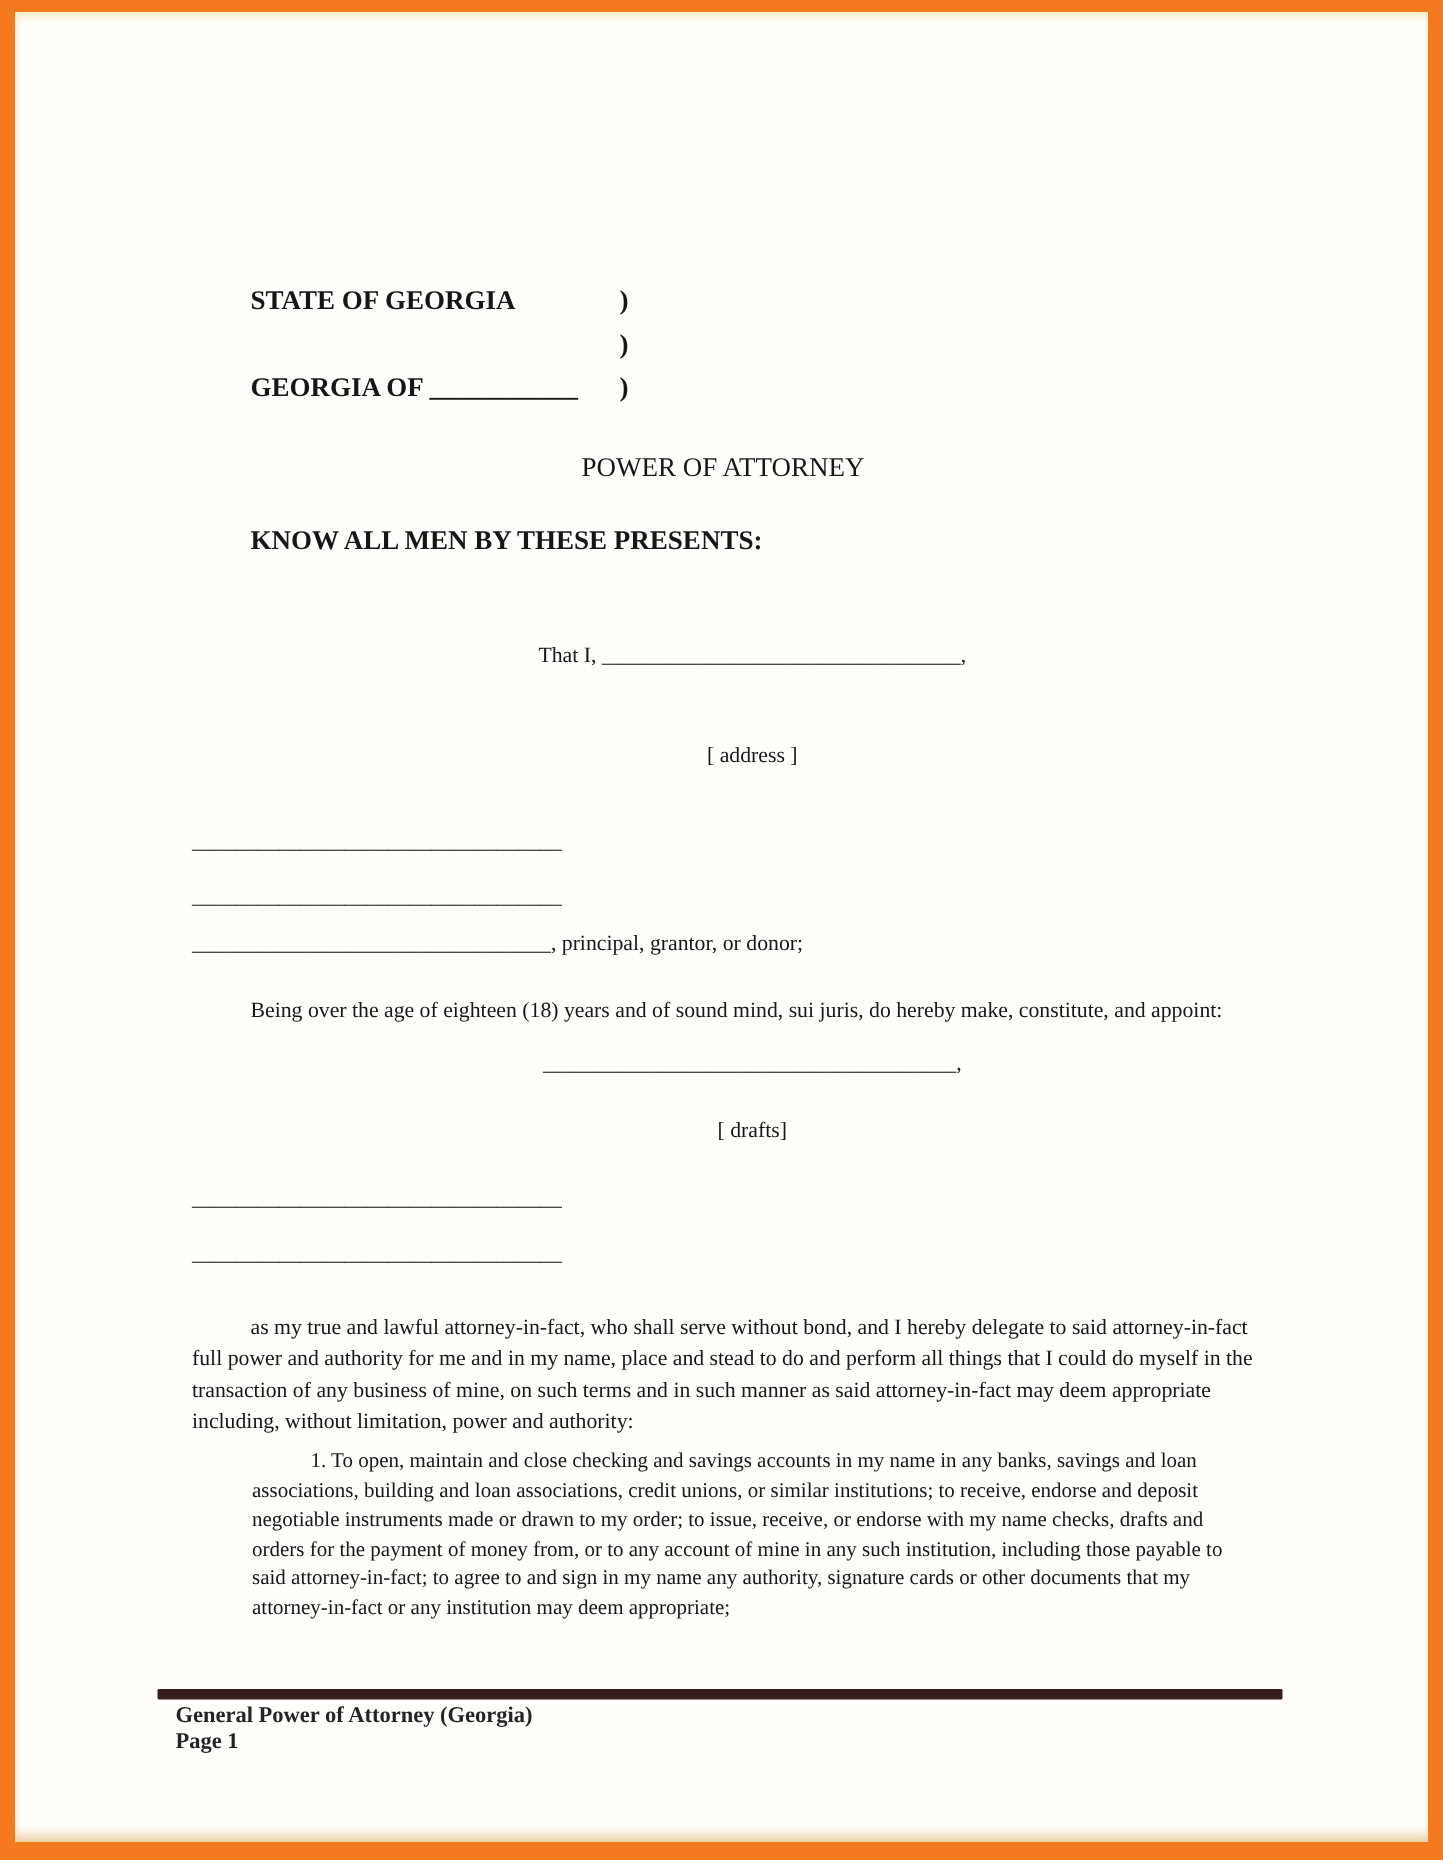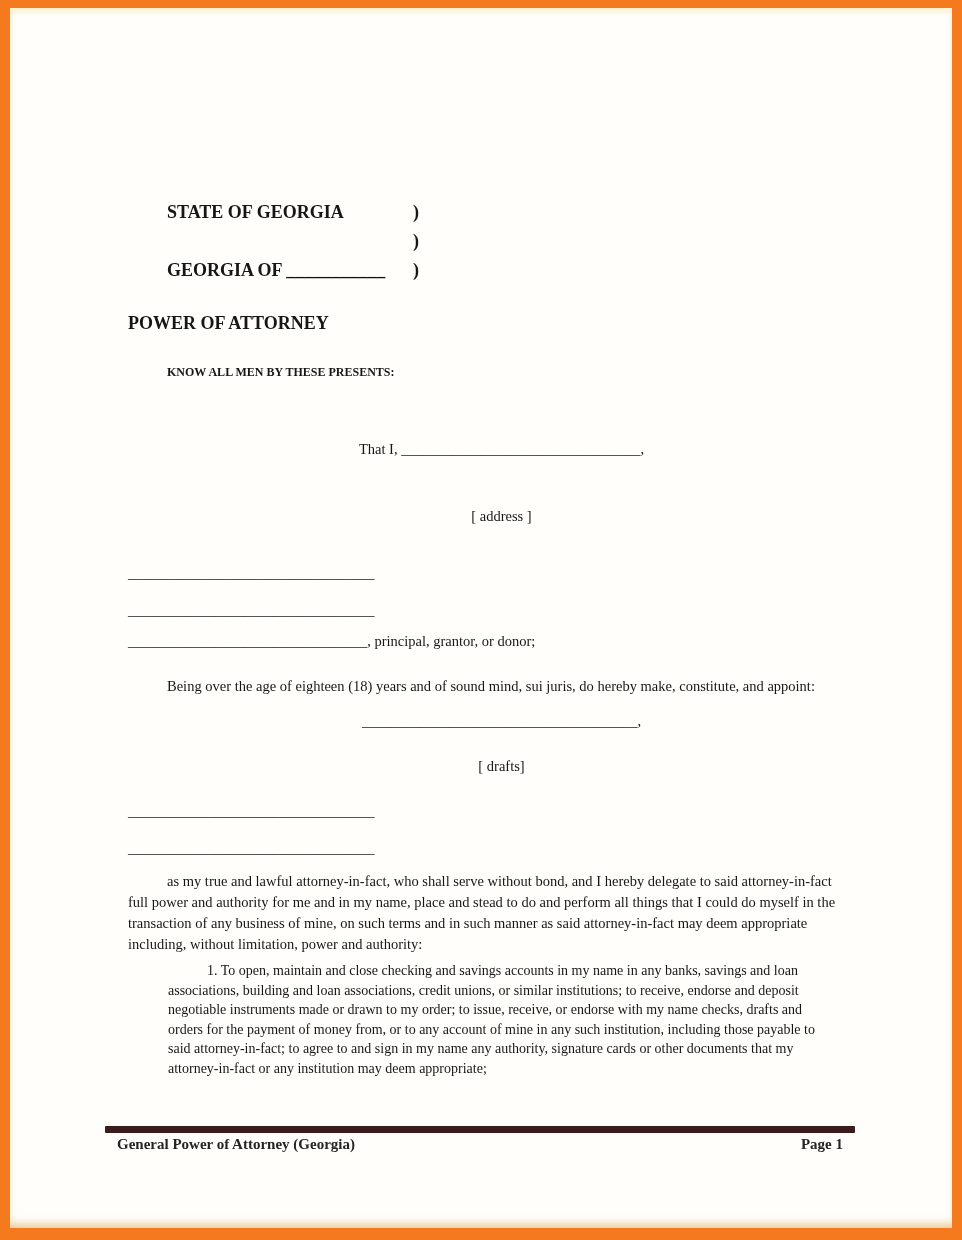--- a/index.html
+++ b/index.html
@@ -14,81 +14,83 @@
     position: absolute;
     left: 10px; top: 8px; right: 10px; bottom: 12px;
     background: #fffefb;
     box-shadow:
       inset 0 6px 6px -3px rgba(250, 235, 190, 0.9),
       inset 0 -8px 8px -4px rgba(225, 190, 130, 0.8),
       inset 6px 0 6px -4px rgba(250, 240, 215, 0.5);
   }
   .content {
     position: absolute;
-    left: 118px; right: 116px; top: 12px;
+    left: 118px; right: 116px; top: 0;
     padding-top: 178px;
     color: #161616;
     font-size: 14.5px;
     line-height: 21px;
   }
   .venue {
     margin-left: 39px;
     width: 252px;
     font-weight: bold;
     font-size: 18px;
   }
   .venue-row {
     display: flex;
     justify-content: space-between;
     line-height: 29px;
   }
   .doc-title {
     margin-top: 26px;
-    font-weight: bold;
+    text-align: center;
+    font-weight: normal;
     font-size: 18px;
     line-height: 25px;
   }
   .presents {
     margin-top: 24px;
     margin-left: 39px;
     font-weight: bold;
-    font-size: 12px;
+    font-size: 18px;
     line-height: 25px;
   }
   .indented { margin-left: 39px; text-align: center; }
   .name-line   { margin-top: 54px; }
   .addr-label  { margin-top: 46px; }
   .blank-a     { margin-top: 36px; }
   .blank-b     { margin-top: 16px; }
   .desig-line  { margin-top: 10px; }
   .recital     { margin-top: 24px; text-indent: 39px; }
   .agent-name  { margin-top: 14px; }
   .agent-addr  { margin-top: 24px; }
   .agent-blank-a { margin-top: 24px; }
   .agent-blank-b { margin-top: 16px; }
   .agent-desig { margin-top: 12px; }
-  .grant-para  { margin-top: 12px; text-indent: 39px; line-height: 21px; }
+  .grant-para  { margin-top: 28px; text-indent: 39px; line-height: 21px; }
   .power-para  { margin-top: 6px; text-indent: 39px; font-size: 14px; line-height: 19.5px; margin-left: 40px; }
   .footer {
     position: absolute;
     left: 95px; right: 97px;
     top: 1118px;
   }
   .footer-rule {
     height: 7px;
     background: #3b1c1c;
     border-radius: 1px;
   }
   .footer-row {
     display: flex;
     justify-content: space-between;
     padding: 3px 12px 0 12px;
     font-weight: bold;
     font-size: 15px;
     color: #242424;
+    flex-direction: column;
   }
 </style>
 </head>
 <body>
 
 <div class="page">
   <div class="content">
 
     <div class="venue">
       <div class="venue-row">

